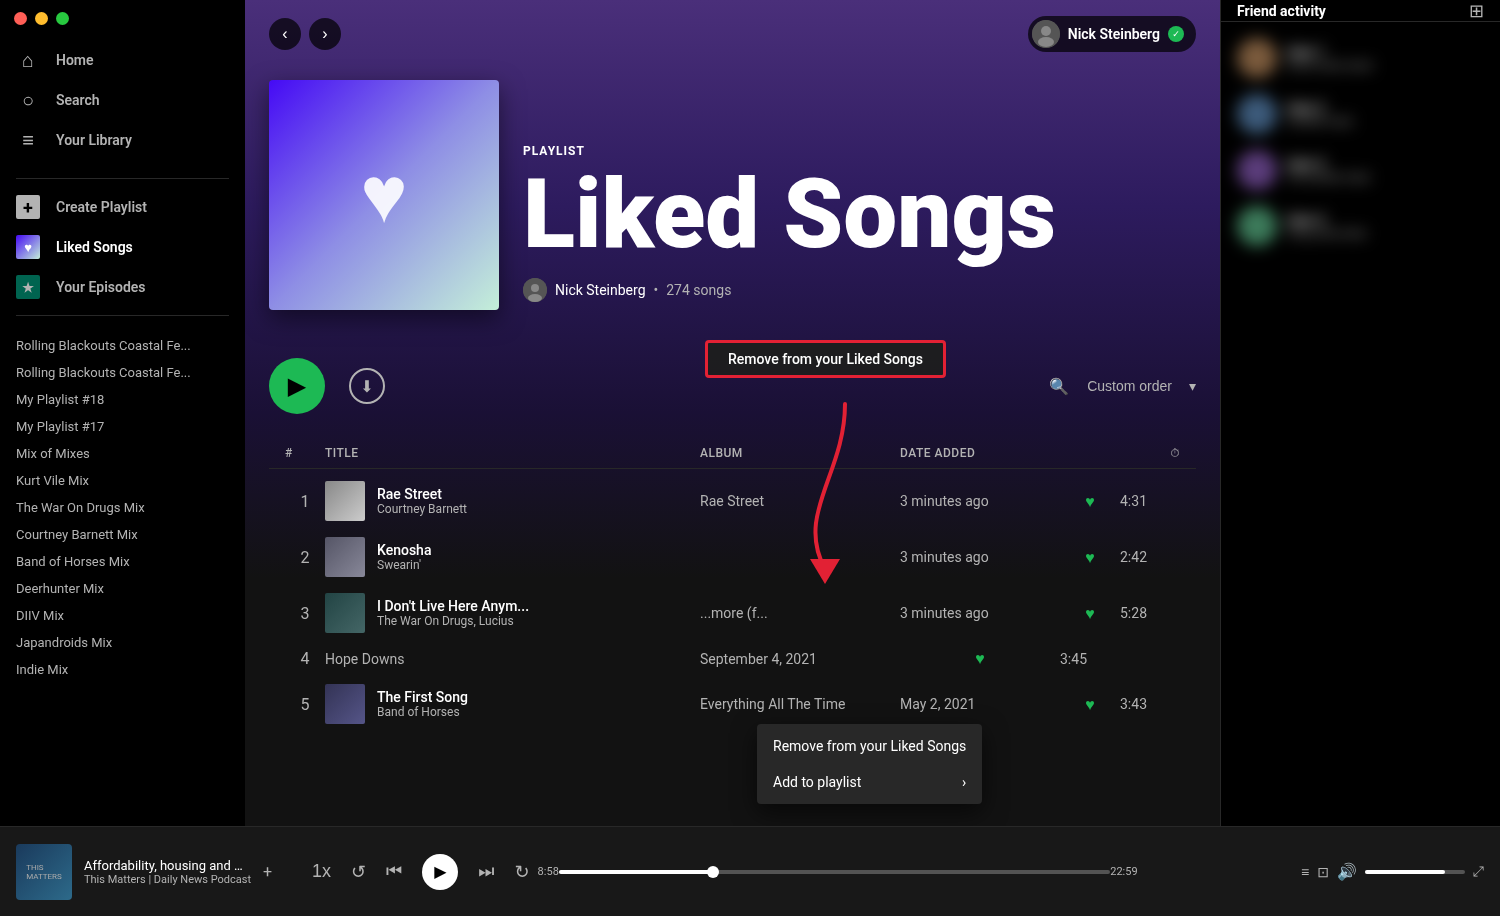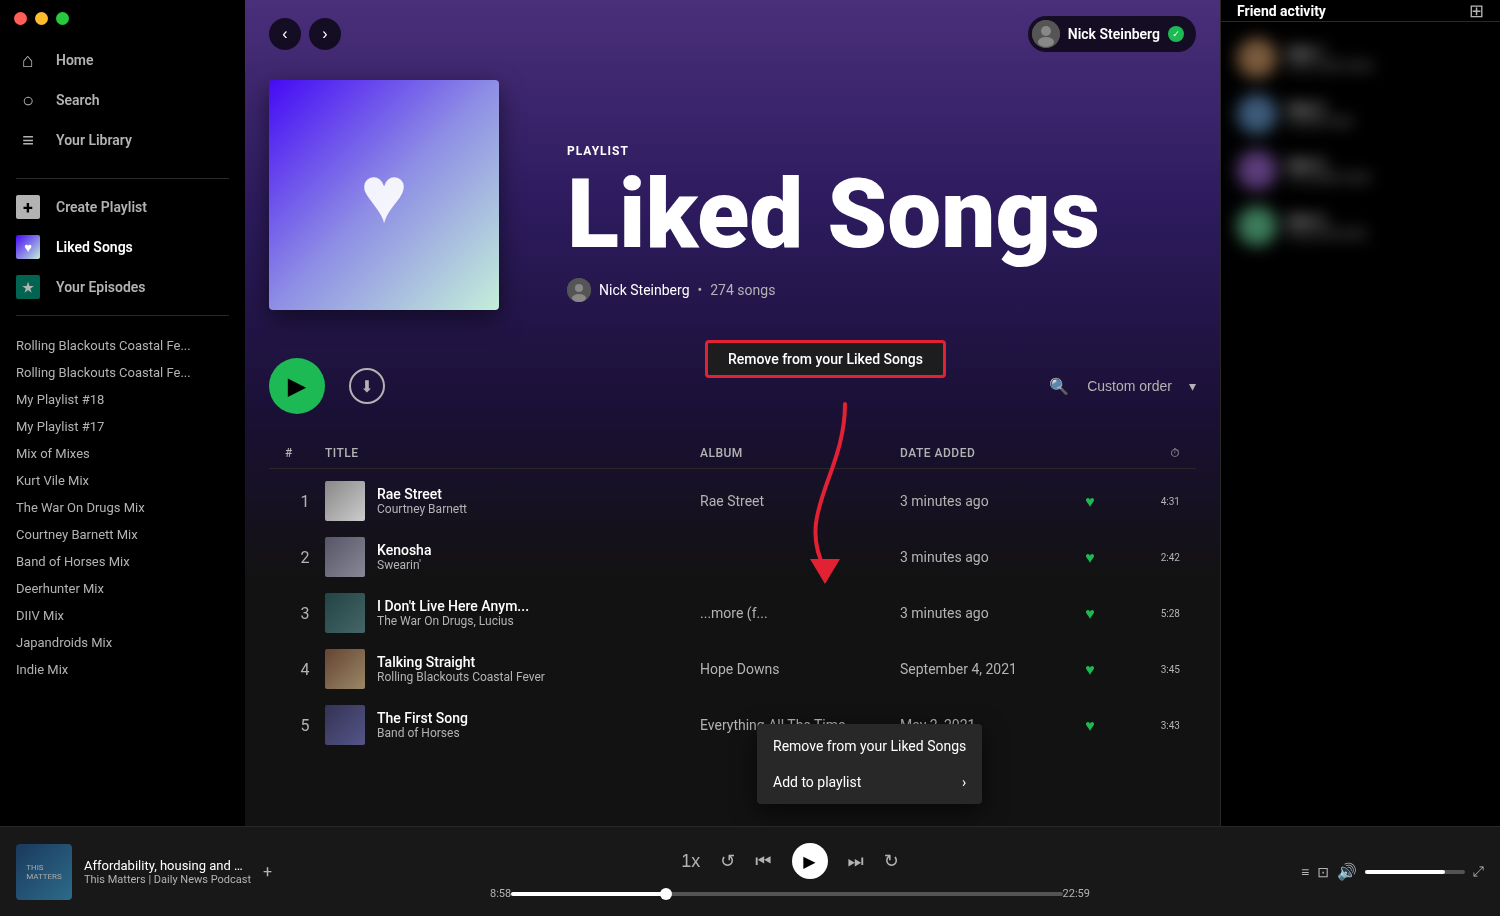--- a/index.html
+++ b/index.html
@@ -232,21 +232,20 @@
       justify-content: center;
       flex-shrink: 0;
       box-shadow: 0 8px 24px rgba(0,0,0,0.5);
     }
     .heart-icon-large {
       font-size: 80px;
       color: rgba(255,255,255,0.9);
     }
     .playlist-info {
       padding-bottom: 8px;
-      margin-left: 44px;
     }
     .playlist-type {
       font-size: 12px;
       font-weight: 700;
       letter-spacing: 1px;
       text-transform: uppercase;
       color: #fff;
       margin-bottom: 8px;
     }
     .playlist-title {
@@ -434,23 +433,22 @@
     .track-date {
       font-size: 14px;
       color: #b3b3b3;
     }
     .track-heart {
       color: #1db954;
       font-size: 16px;
       text-align: center;
     }
     .track-duration {
-      font-size: 10px;
-      color: #b3b3b3;
-      text-align: right;
+      font-size: 14px;
+      color: #b3b3b3;
     }
 
     
     .context-menu {
       position: absolute;
       left: 488px;
       top: 195px;
       background: #282828;
       border-radius: 4px;
       padding: 4px 0;
@@ -555,21 +553,21 @@
       text-overflow: ellipsis;
       max-width: 160px;
     }
     .np-artist { font-size: 11px; color: #b3b3b3; }
     .np-add { color: #b3b3b3; font-size: 16px; cursor: pointer; }
 
     
     .player-controls {
       flex: 1;
       display: flex;
-      flex-direction: column;
+      flex-direction: row;
       align-items: center;
       gap: 8px;
     }
     .control-buttons {
       display: flex;
       align-items: center;
       gap: 20px;
     }
     .ctrl-btn {
       background: none;
@@ -844,27 +842,20 @@
             </div>
           </div>
           <span class="track-album">...more (f...</span>
           <span class="track-date">3 minutes ago</span>
           <span class="track-heart">♥</span>
           <span class="track-duration">5:28</span>
         </div>
 
         <div class="track-row">
           <span class="track-num">4</span>
-          <div class="track-info">
-            <div class="track-thumb track-thumb-4"></div>
-            <div class="track-text">
-              <div class="track-name">Talking Straight</div>
-              <div class="track-artist">Rolling Blackouts Coastal Fever</div>
-            </div>
-          </div>
           <span class="track-album">Hope Downs</span>
           <span class="track-date">September 4, 2021</span>
           <span class="track-heart">♥</span>
           <span class="track-duration">3:45</span>
         </div>
 
         <div class="track-row">
           <span class="track-num">5</span>
           <div class="track-info">
             <div class="track-thumb track-thumb-5"></div>

